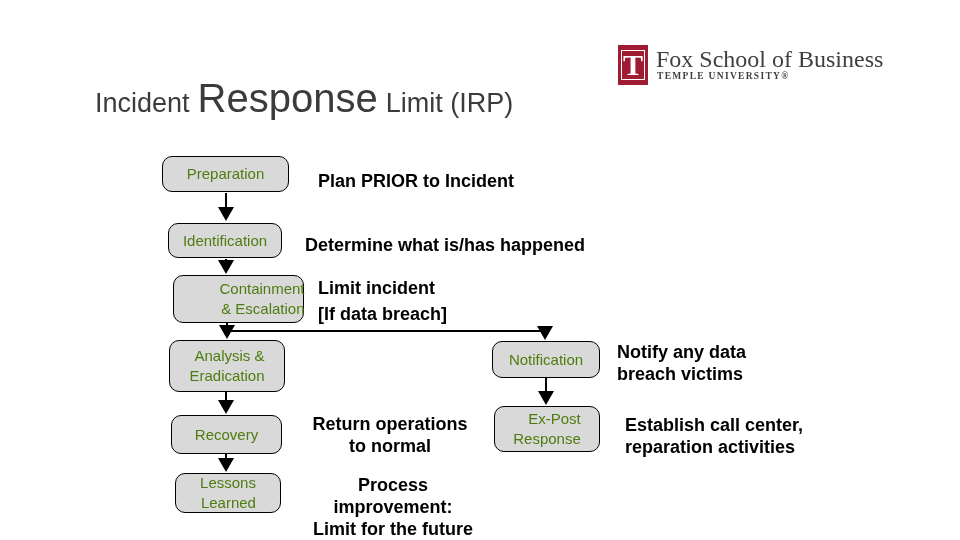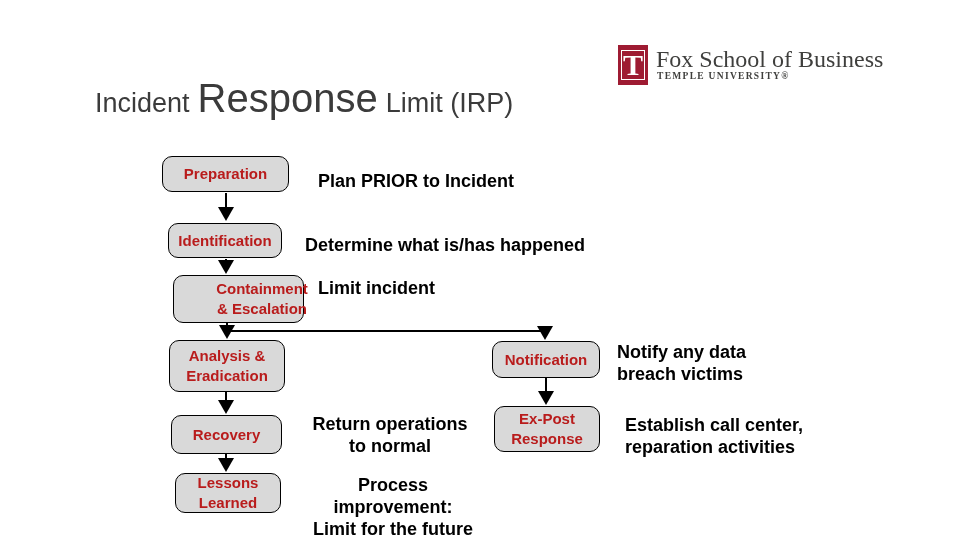--- a/index.html
+++ b/index.html
@@ -33,22 +33,22 @@
     font-family:"Liberation Serif",serif;font-size:24px;line-height:26px;
   }
   .university{
     position:absolute;left:39px;top:26px;color:#3f3f3d;white-space:nowrap;
     font-family:"Liberation Serif",serif;font-weight:bold;font-size:9.5px;
     letter-spacing:1.3px;
   }
   
   .fbox{
     position:absolute;background:#d9d9d9;border:1.5px solid #000;border-radius:10px;
-    display:flex;align-items:center;justify-content:center;text-align:center;
-    font-weight:bold;font-size:15px;line-height:20px;color:#b91c1c;
+    display:flex;align-items:center;justify-content:center;text-align:right;
+    font-weight:normal;font-size:15px;line-height:20px;color:#4d7c0f;
     white-space:pre-line;box-sizing:border-box;
   }
   #box-preparation {left:162px;top:156px;width:127px;height:36px;}
   #box-identification{left:168px;top:223px;width:114px;height:35px;}
   #box-containment {left:173px;top:275px;width:131px;height:48px;padding-left:47px;}
   #box-analysis {left:169px;top:340px;width:116px;height:52px;}
   #box-recovery {left:171px;top:415px;width:111px;height:39px;}
   #box-lessons {left:175px;top:473px;width:106px;height:40px;}
   #box-notification {left:492px;top:341px;width:108px;height:37px;}
   #box-expost {left:494px;top:406px;width:106px;height:46px;}
@@ -114,20 +114,21 @@
   <div class="fbox" id="box-lessons">Lessons
 Learned</div>
 
   <div class="fbox" id="box-notification">Notification</div>
   <div class="fbox" id="box-expost">Ex-Post
 Response</div>
 
   <div class="desc" id="desc-preparation">Plan PRIOR to Incident</div>
   <div class="desc" id="desc-identification">Determine what is/has happened</div>
   <div class="desc" id="desc-limit">Limit incident</div>
+  <div class="desc" id="desc-breach">[If data breach]</div>
   <div class="desc center" id="desc-recovery">Return operations
 to normal</div>
   <div class="desc center" id="desc-lessons">Process improvement:
 Limit for the future</div>
   <div class="desc" id="desc-notification">Notify any data
 breach victims</div>
   <div class="desc" id="desc-expost">Establish call center,
 reparation activities</div>
 
 </div>

